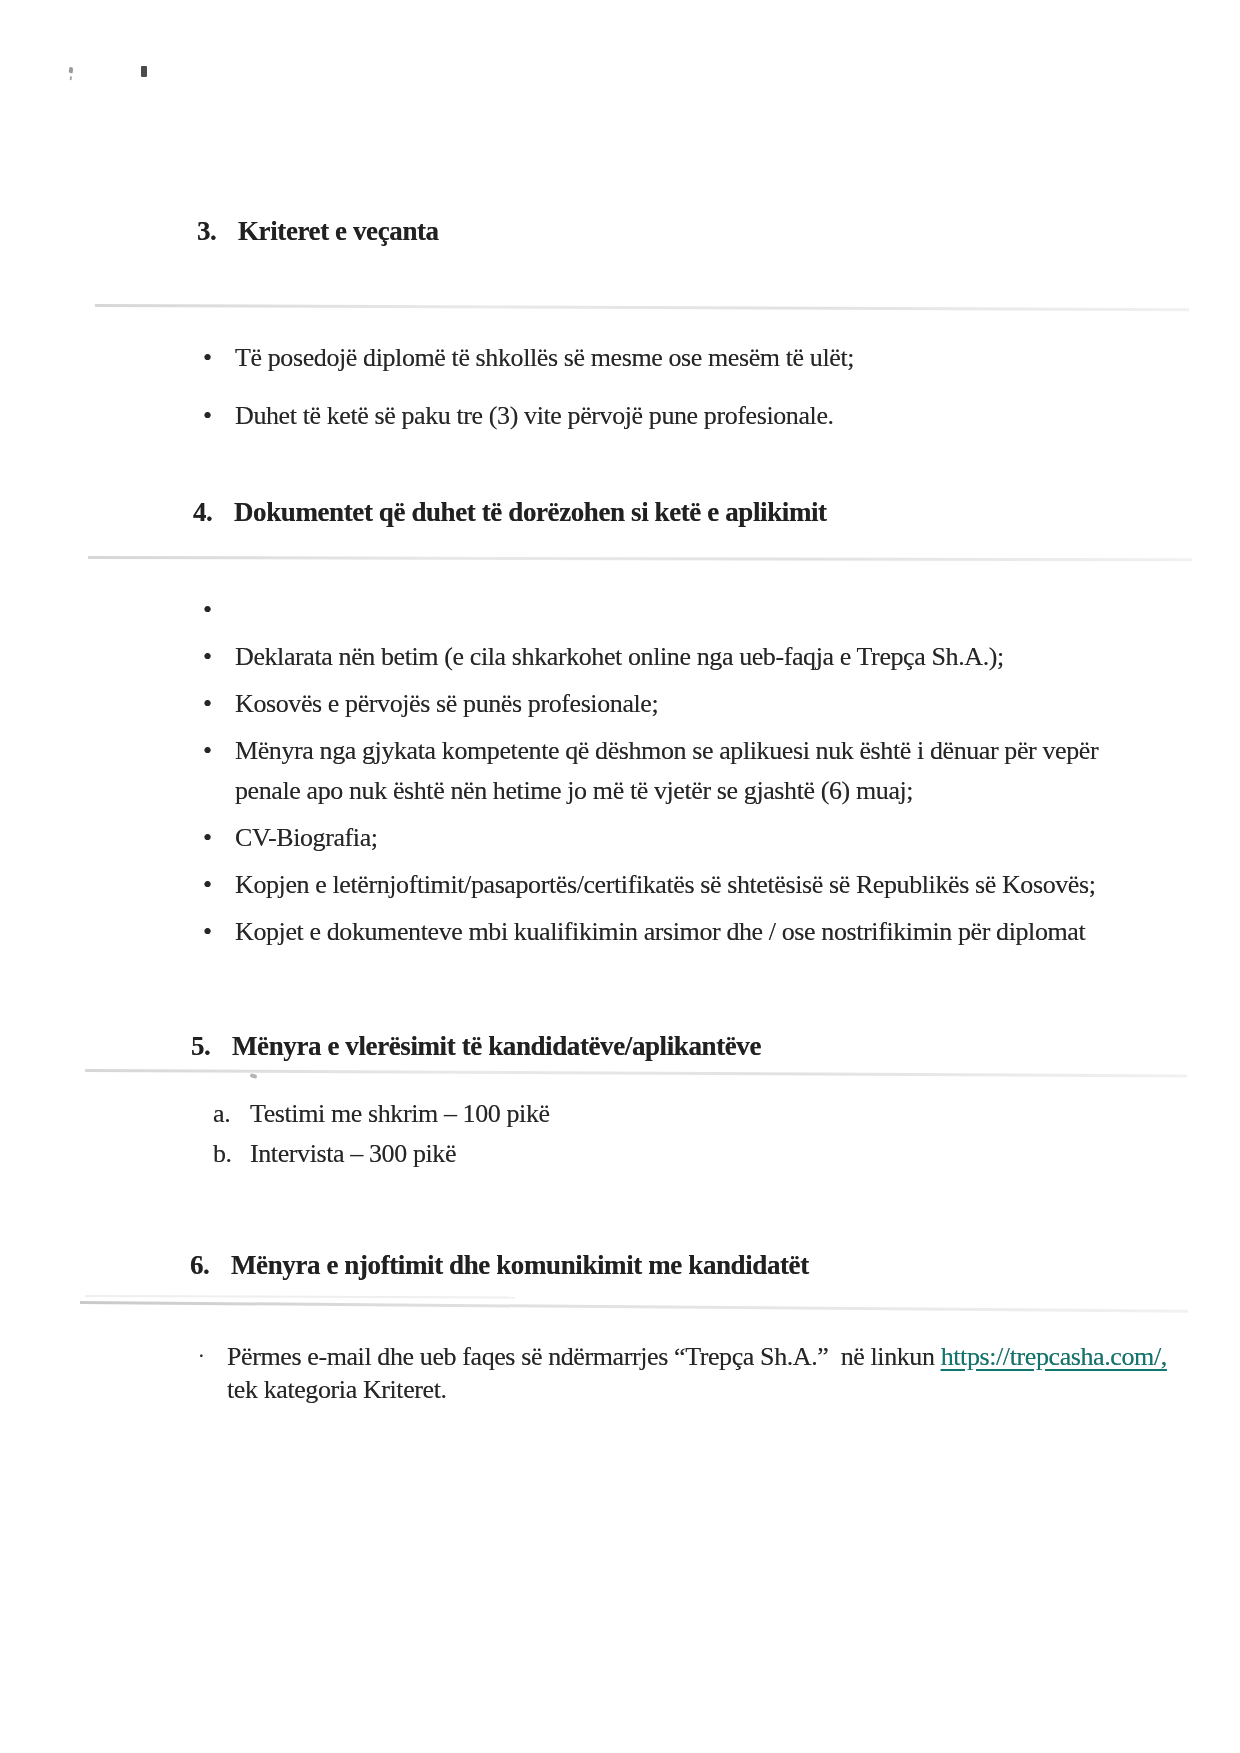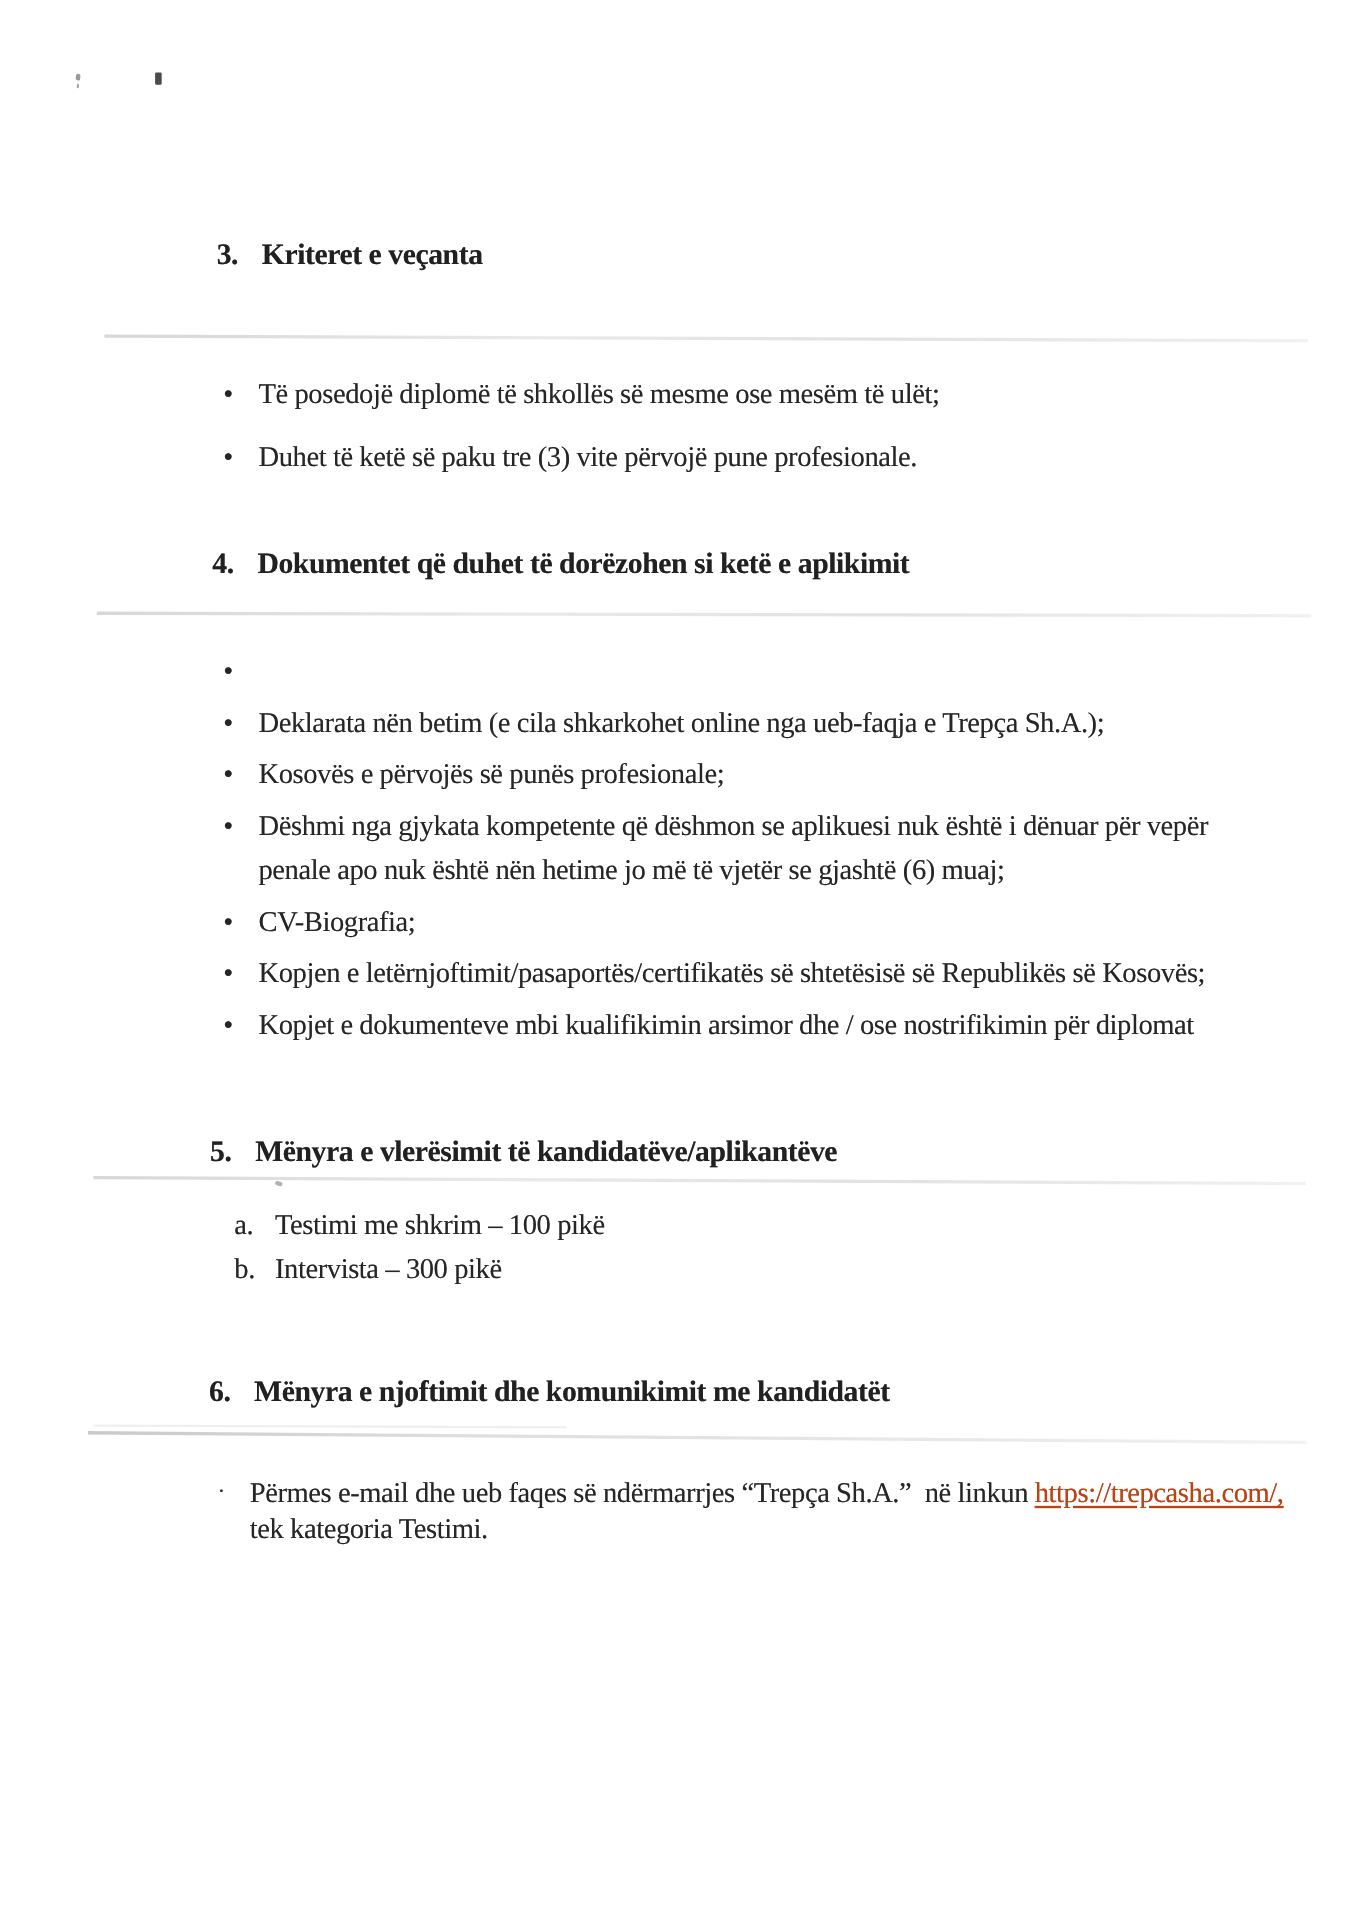--- a/index.html
+++ b/index.html
@@ -59,21 +59,21 @@
   .list { position: absolute; font-size: 26px; letter-spacing: -0.4px; }
   .li { display: flex; line-height: 40px; text-shadow: 0 0 0.5px rgba(35,35,35,0.5); }
   .li .marker { display: inline-block; width: 32px; flex: 0 0 32px; }
   .li .txt { white-space: nowrap; }
   .gap18 { margin-bottom: 18px; }
   .gap7  { margin-bottom: 7px; }
   .letter-li .marker { width: 37px; flex: 0 0 37px; }
   
   .s6 .li { line-height: 33px; }
   .s6 .marker { width: 29px; flex: 0 0 29px; font-size: 20px; }
-  .doclink { color: #c2410c; text-decoration: underline; text-underline-offset: 4px; }
+  .doclink { color: #0f766e; text-decoration: underline; text-underline-offset: 4px; }
 </style>
 </head>
 <body>
 
 <div class="page">
 
   <div class="artifact mark1"></div>
   <div class="artifact mark2"></div>
   <div class="artifact speck"></div>
 
@@ -106,21 +106,21 @@
       <span class="marker">•</span>
       <span class="txt">Deklarata nën betim (e cila shkarkohet online nga ueb-faqja e Trepça Sh.A.);</span>
     </div>
     <div class="li gap7">
       <span class="marker">•</span>
       <span class="txt">Kosovës e përvojës së punës profesionale;</span>
     </div>
     <div class="li gap7">
       <span class="marker">•</span>
       <span class="txt">
-        <span style="display:block;">Dëshmi nga gjykata kompetente që dëshmon se aplikuesi nuk është i dënuar për vepër</span>
+        <span style="display:block;">Mënyra nga gjykata kompetente që dëshmon se aplikuesi nuk është i dënuar për vepër</span>
         <span style="display:block;">penale apo nuk është nën hetime jo më të vjetër se gjashtë (6) muaj;</span>
       </span>
     </div>
     <div class="li gap7">
       <span class="marker">•</span>
       <span class="txt">CV-Biografia;</span>
     </div>
     <div class="li gap7">
       <span class="marker">•</span>
       <span class="txt">Kopjen e letërnjoftimit/pasaportës/certifikatës së shtetësisë së Republikës së Kosovës;</span>
@@ -153,18 +153,18 @@
     <span class="hnum">6.</span>
     <span class="htitle">Mënyra e njoftimit dhe komunikimit me kandidatët</span>
   </div>
   <div class="divider d4b"></div>
   <div class="divider d4"></div>
   <div class="list s6" style="left:198px; top:1340px;">
     <div class="li">
       <span class="marker">·</span>
       <span class="txt">
         <span style="display:block;"><span>Përmes e-mail dhe ueb faqes së ndërmarrjes “Trepça Sh.A.”&nbsp; në linkun </span><a href="#" class="doclink">https://trepcasha.com/,</a></span>
-        <span style="display:block;">tek kategoria Testimi.</span>
+        <span style="display:block;">tek kategoria Kriteret.</span>
       </span>
     </div>
   </div>
 
 </div>
 
 </body></html>

